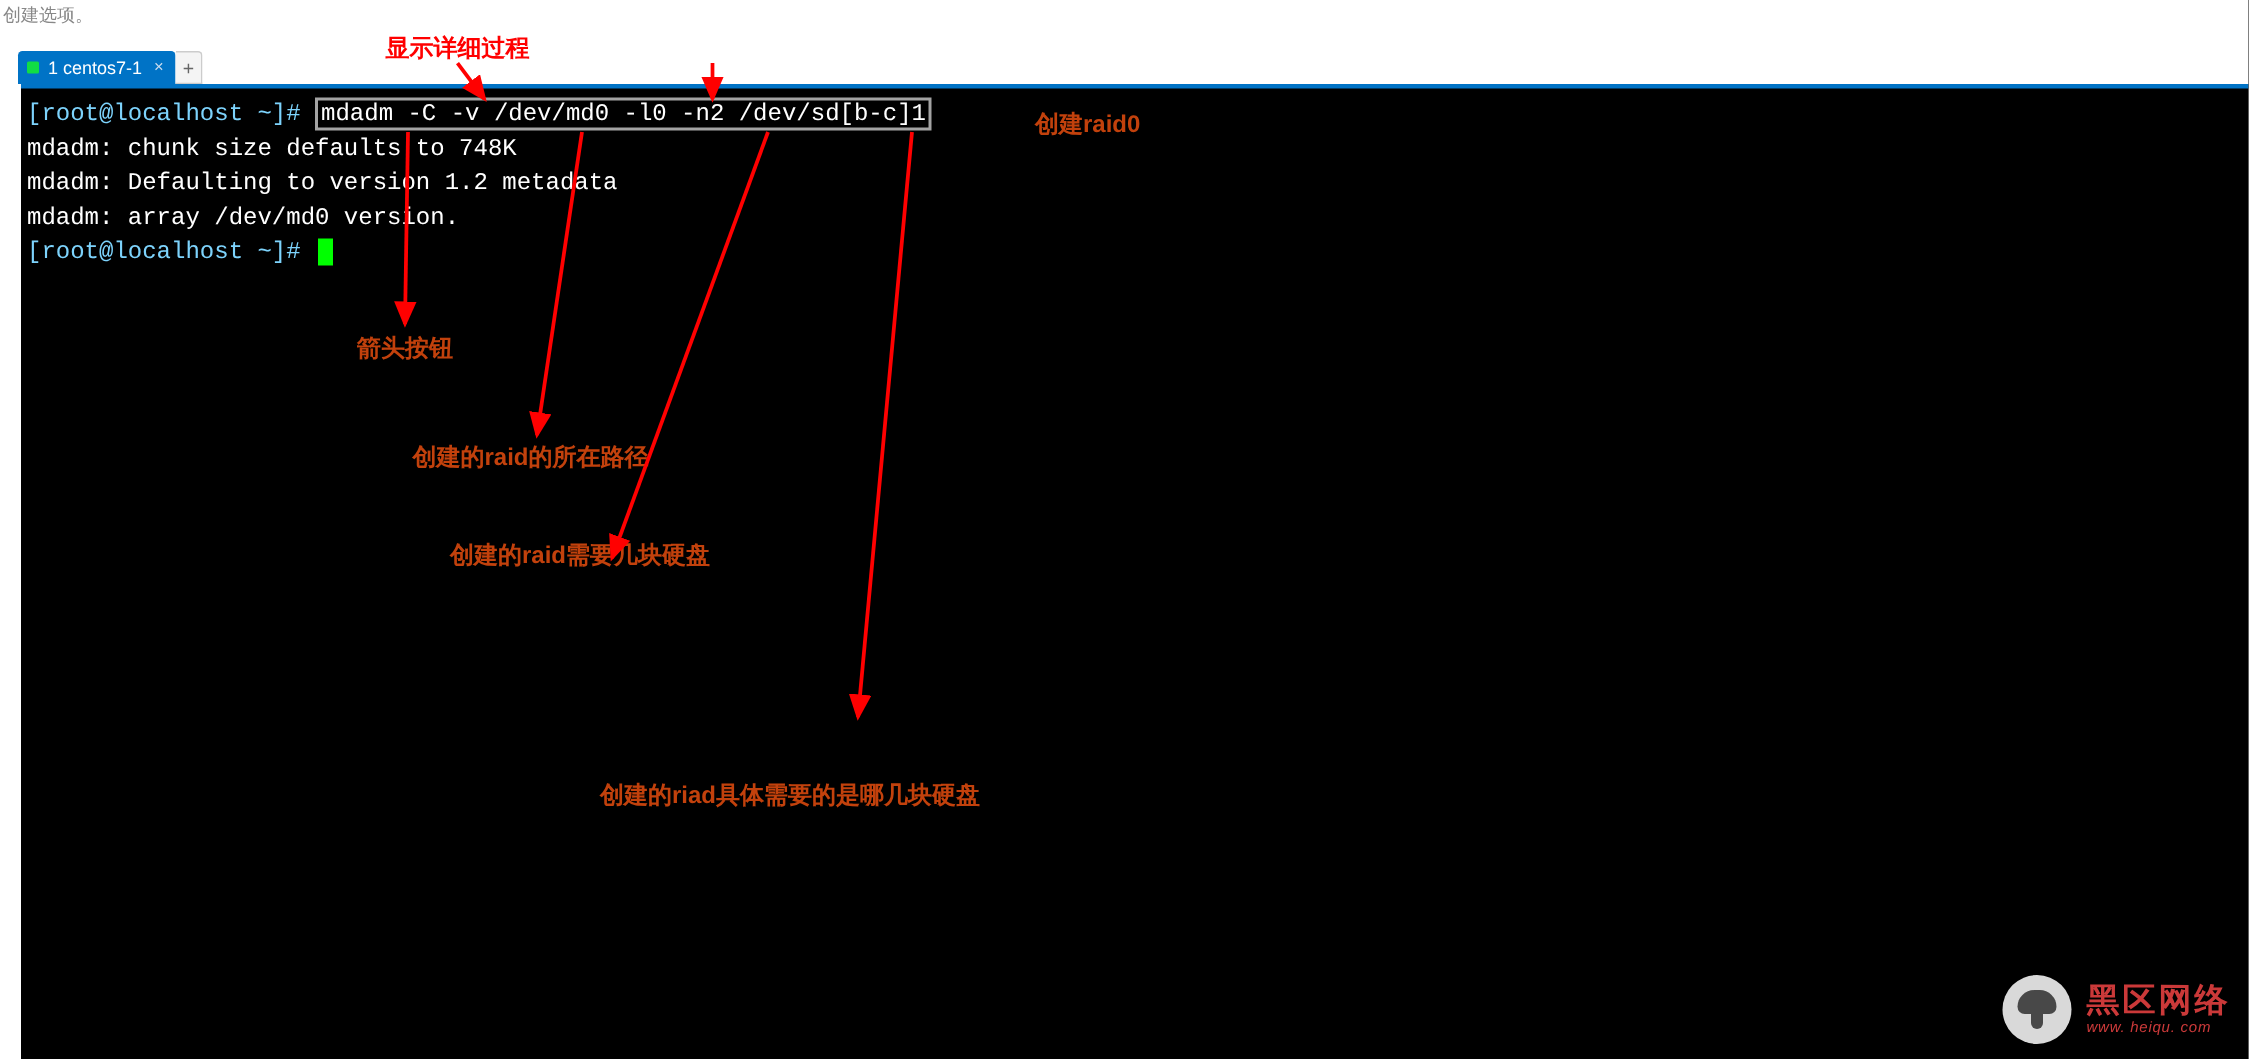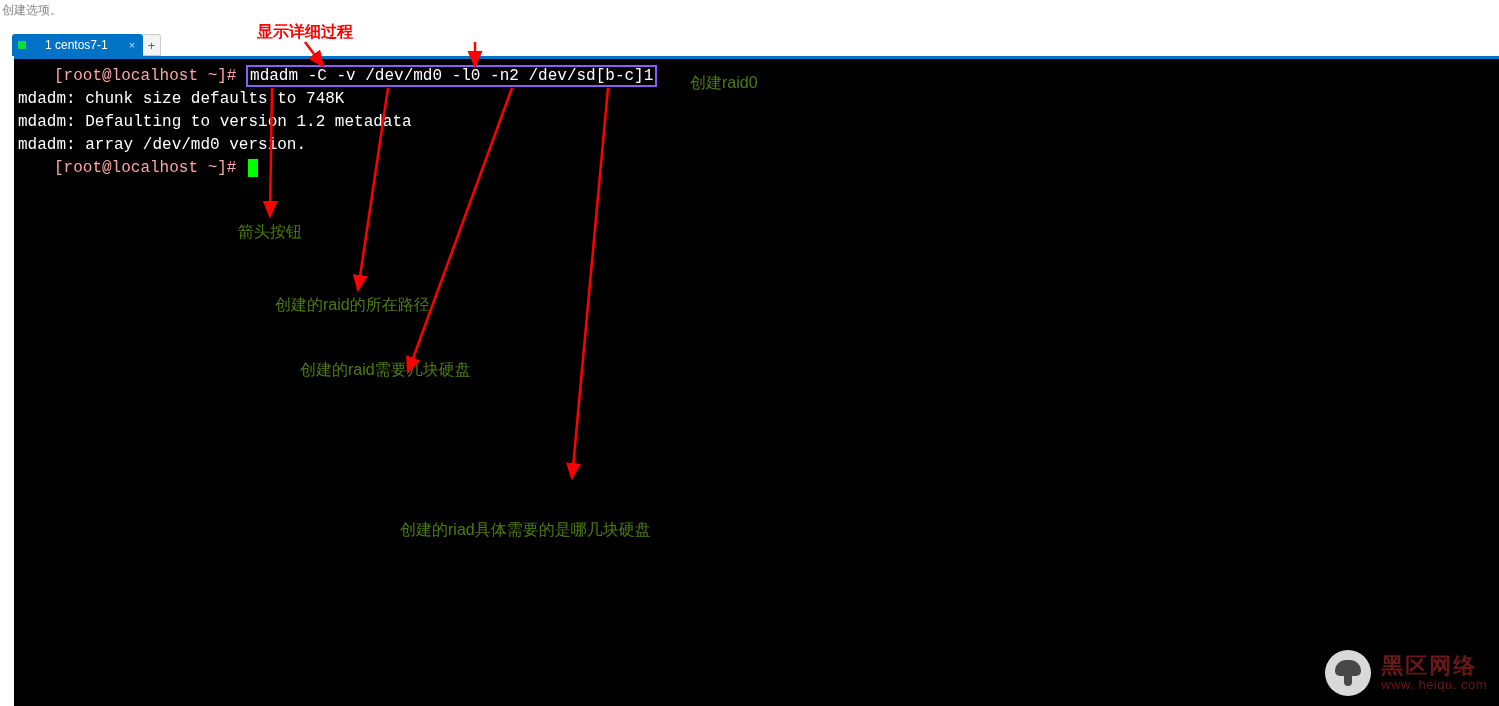--- a/index.html
+++ b/index.html
@@ -38,21 +38,21 @@
       display: flex;
       align-items: stretch;
     }
     .tab {
       background: #0073c6;
       color: #ffffff;
       font-size: 12px;
       padding: 3px 8px 3px 6px;
       display: flex;
       align-items: center;
-      gap: 19px;
+      gap: 6px;
       border-radius: 3px 3px 0 0;
       cursor: pointer;
     }
     .tab-dot {
       width: 8px; height: 8px;
       background: #11dd44;
       border-radius: 1px;
       display: inline-block;
     }
     .tab-close {
@@ -82,38 +82,38 @@
       bottom: 0;
       background: #000000;
       border-top: 3px solid #0073c6;
       color: #ffffff;
       font-family: "Consolas", "Courier New", monospace;
       font-size: 16px;
       line-height: 23px;
       padding: 6px 4px;
       white-space: pre;
     }
-    .terminal .prompt { color: #fca5a5; margin-left: 36px; }
+    .terminal .prompt { color: #7dd3fc; }
     .cmd-box {
-      border: 2px solid #8b5cf6;
+      border: 2px solid #a3a3a3;
       padding: 0 2px;
     }
     .cursor-block {
       display: inline-block;
       width: 10px;
       height: 18px;
       background: #00ff00;
       vertical-align: text-bottom;
       margin-left: 2px;
     }
     .annotation {
       position: absolute;
-      color: #4d7c0f;
+      color: #c2410c;
       font-size: 16px;
-      font-weight: normal;
+      font-weight: bold;
       font-family: "Microsoft YaHei", Arial, sans-serif;
       white-space: nowrap;
     }
     .arrow-svg {
       position: absolute;
       top: 0; left: 0;
       pointer-events: none;
     }
     .watermark {
       position: absolute;
@@ -144,27 +144,27 @@
       border-radius: 14px 14px 6px 6px;
     }
     .wm-stem {
       position: absolute;
       top: 14px; left: 11px;
       width: 8px; height: 14px;
       background: #555;
       border-radius: 0 0 4px 4px;
     }
     .wm-text {
-      color: #7f1d1d;
+      color: #ef4444;
       display: flex;
       flex-direction: column;
       line-height: 1.1;
     }
     .wm-title { font-size: 22px; font-weight: bold; letter-spacing: 2px; }
-    .wm-url { font-size: 13px; font-family: Arial, sans-serif; letter-spacing: 0.5px; }
+    .wm-url { font-size: 10px; font-family: Arial, sans-serif; letter-spacing: 0.5px; font-style: italic; }
   </style>
 </head>
 <body>
 
 <div class="top-hint">创建选项。</div>
 
 <div class="top-annotations">
   <span class="ann-top1">显示详细过程</span>
 </div>
 

